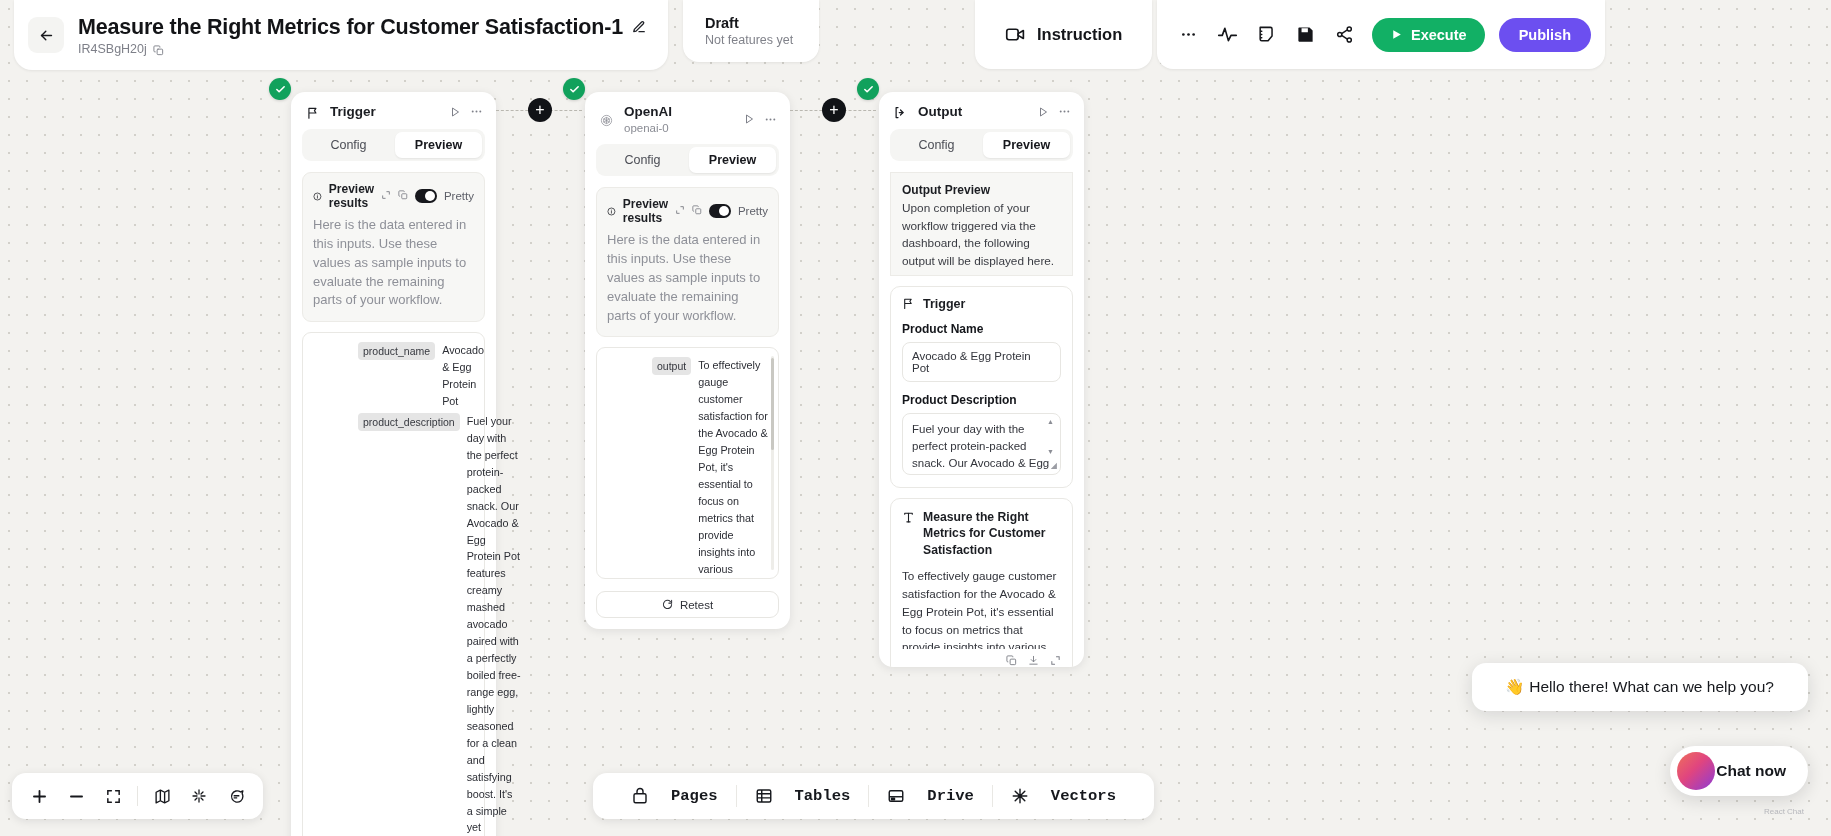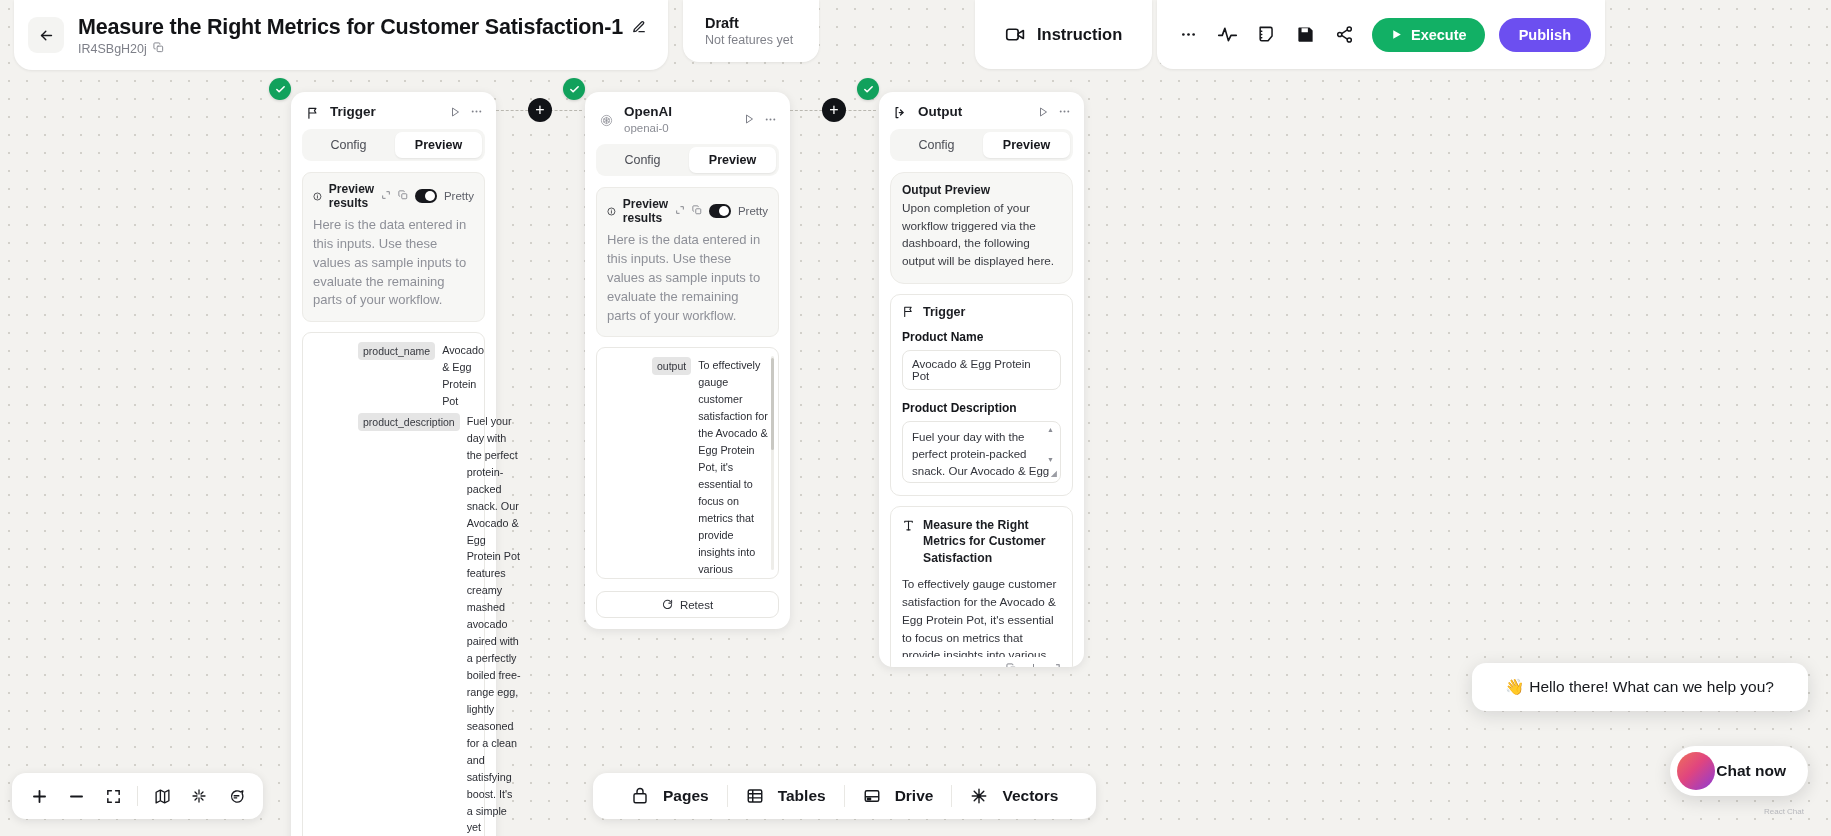--- a/index.html
+++ b/index.html
@@ -18,21 +18,21 @@
 
   
   .topbar { position: absolute; top: 0; left: 0; width: 1831px; height: 78px; display: flex; align-items: flex-start; pointer-events: none; }
   .bar-card { background: #fff; border-radius: 0 0 16px 16px; box-shadow: 0 1px 3px rgba(0,0,0,.07); pointer-events: auto; }
 
   .title-card { margin-left: 14px; height: 70px; display: flex; align-items: center; padding: 0 22px 0 14px; border-radius: 0 0 18px 18px; }
   .back-btn { width: 36px; height: 36px; border-radius: 9px; background: #f4f4f2; display: flex; align-items: center; justify-content: center; margin-right: 14px; cursor: pointer; }
   .title-block { display: flex; flex-direction: column; justify-content: center; }
   .title-row { display: flex; align-items: center; gap: 9px; }
   .wf-title { font-size: 21.5px; font-weight: 700; color: #131417; letter-spacing: -.2px; white-space: nowrap; }
-  .wf-id-row { display: flex; align-items: flex-start; gap: 6px; margin-top: 2px; }
+  .wf-id-row { display: flex; align-items: flex-end; gap: 6px; margin-top: 2px; }
   .wf-id { font-size: 12.5px; color: #7d7f88; }
 
   .status-card { margin-left: 15px; height: 62px; padding: 0 26px 0 22px; display: flex; flex-direction: column; justify-content: center; border-radius: 0 0 16px 16px; min-width: 132px; }
   .status-main { font-size: 14.5px; font-weight: 700; color: #15161a; }
   .status-sub { font-size: 12.5px; color: #80828a; margin-top: 2px; }
 
   .instruction-card { position: absolute; left: 975px; top: 0; height: 69px; padding: 0 30px; display: flex; align-items: center; gap: 11px; border-radius: 0 0 16px 16px; cursor: pointer; }
   .instruction-label { font-size: 16.5px; font-weight: 700; color: #15161a; }
 
   .actions-card { position: absolute; left: 1157px; top: 0; height: 69px; padding: 0 14px; display: flex; align-items: center; gap: 5px; border-radius: 0 0 16px 16px; }
@@ -72,21 +72,21 @@
   .data-box { margin: 10px 11px 0 11px; border: 1px solid #e9e8e4; border-radius: 9px; padding: 9px 8px; position: relative; }
   .kv { display: flex; gap: 7px; margin-bottom: 3px; align-items: flex-start; }
   .kv .k { background: #e5e5e5; border-radius: 4px; padding: 3px 5px; font-size: 10.5px; color: #36383f; white-space: nowrap; flex: none; margin-left: 47px; }
   .kv .v { font-size: 10.8px; color: #2c2e35; line-height: 1.57; }
   .scroll-track { position: absolute; right: 4px; top: 8px; bottom: 8px; width: 3px; border-radius: 2px; background: #eeede9; }
   .scroll-thumb { position: absolute; right: 4px; width: 3px; border-radius: 2px; background: #c9c8c2; }
 
   .retest { margin: 12px 11px 11px 11px; border: 1px solid #e7e6e2; border-radius: 9px; height: 27px; display: flex; align-items: center; justify-content: center; gap: 7px; font-size: 11.5px; color: #2f3138; cursor: pointer; }
 
   
-  .out-info { margin: 11px 11px 0 11px; background: #f7f7f5; border: 1px solid #ecebe7; border-radius: 14px; padding: 10px 11px 12px 11px; }
+  .out-info { margin: 11px 11px 0 11px; background: #f7f7f5; border: 1px solid #ecebe7; border-radius: 0; padding: 10px 11px 4px 11px; }
   .out-info-t { font-size: 12px; font-weight: 700; color: #1b1d22; }
   .out-info-d { font-size: 11.8px; color: #3a3c43; line-height: 1.5; margin-top: 3px; }
   .out-sec { margin: 10px 11px 0 11px; border: 1px solid #e9e8e4; border-radius: 10px; padding: 10px 11px 12px 11px; }
   .out-sec-head { display: flex; align-items: center; gap: 8px; }
   .out-sec-title { font-size: 12.5px; font-weight: 600; color: #1b1d22; }
   .field-label { font-size: 12px; font-weight: 700; color: #14161b; margin-top: 11px; }
   .field-input { margin-top: 6px; border: 1px solid #e7e6e2; border-radius: 8px; padding: 7px 9px; font-size: 11.5px; color: #33353c; }
   .field-area { margin-top: 6px; border: 1px solid #e7e6e2; border-radius: 8px; padding: 7px 9px; font-size: 11.5px; color: #33353c; line-height: 1.5; height: 62px; overflow: hidden; position: relative; }
   .spinbox { position: absolute; right: 4px; top: 4px; width: 11px; display: flex; flex-direction: column; align-items: center; }
   .spinbox i { font-style: normal; font-size: 7px; color: #8b8d95; line-height: 8px; }
@@ -96,21 +96,21 @@
   .out-body-text { font-size: 11.7px; color: #31333a; line-height: 1.52; margin-top: 9px; height: 82px; overflow: hidden; }
   .out-body-tools { display: flex; justify-content: flex-end; gap: 11px; color: #7c7e86; margin-top: 6px; }
   .out-body-tools span { cursor: pointer; font-size: 11px; }
 
   
   .zoombar { position: absolute; left: 12px; bottom: 17px; height: 46px; background: #fff; border-radius: 14px; box-shadow: 0 2px 10px rgba(18,20,28,.10); display: flex; align-items: center; padding: 0 14px; gap: 11px; }
   .zb-div { width: 1px; height: 20px; background: #e7e6e2; }
   .zb-ic { width: 26px; height: 26px; display: flex; align-items: center; justify-content: center; cursor: pointer; border-radius: 7px; }
 
   .doclbar { position: absolute; left: 593px; bottom: 17px; height: 46px; background: #fff; border-radius: 14px; box-shadow: 0 2px 10px rgba(18,20,28,.10); display: flex; align-items: center; padding: 0 20px; }
-  .doc-item { display: flex; align-items: center; gap: 14px; padding: 0 18px; cursor: pointer; }
+  .doc-item { display: flex; align-items: center; gap: 22px; padding: 0 18px; cursor: pointer; font-family: Liberation Mono, monospace; }
   .doc-item span.lbl { font-size: 15.5px; font-weight: 600; color: #16181d; }
   .doc-div { width: 1px; height: 22px; background: #e9e8e4; }
 
   .chat-bubble { position: absolute; right: 23px; bottom: 125px; background: #fff; border-radius: 14px; box-shadow: 0 4px 18px rgba(18,20,28,.13); padding: 15px 34px; font-size: 15.5px; color: #16181d; font-weight: 500; }
   .chat-btn { position: absolute; right: 23px; bottom: 40px; background: #fff; border-radius: 28px; box-shadow: 0 4px 18px rgba(18,20,28,.14); height: 50px; display: flex; align-items: center; padding: 0 22px 0 7px; gap: 1px; cursor: pointer; }
   .chat-av { width: 38px; height: 38px; border-radius: 50%; background: linear-gradient(135deg,#f0705a 0%,#e0457f 45%,#8c3bd6 100%); }
   .chat-lbl { font-size: 15.5px; font-weight: 700; color: #16181d; }
   .chat-foot { position: absolute; right: 27px; bottom: 20px; font-size: 8px; color: #b6b7bc; }
 </style>
 </head>

